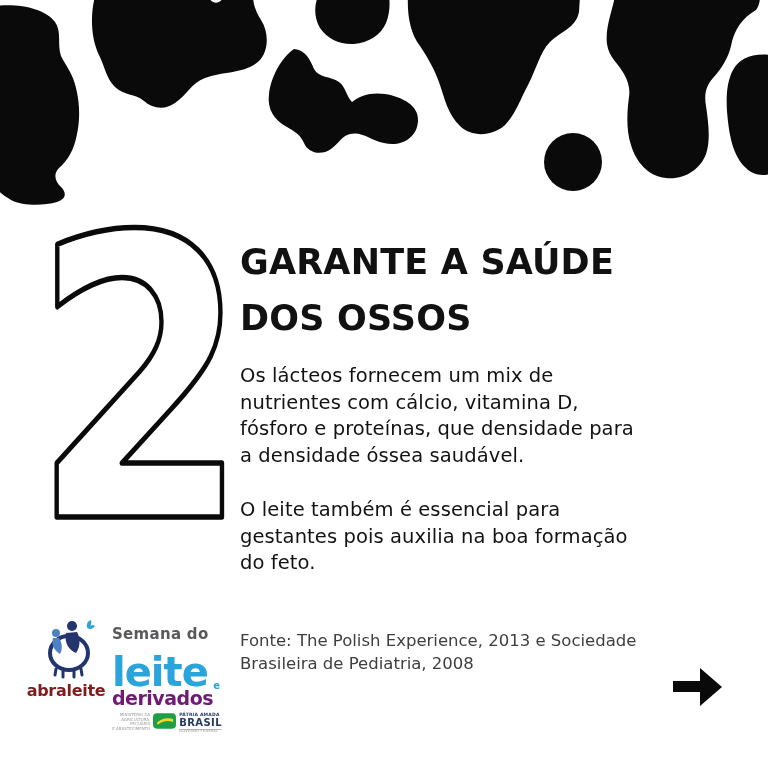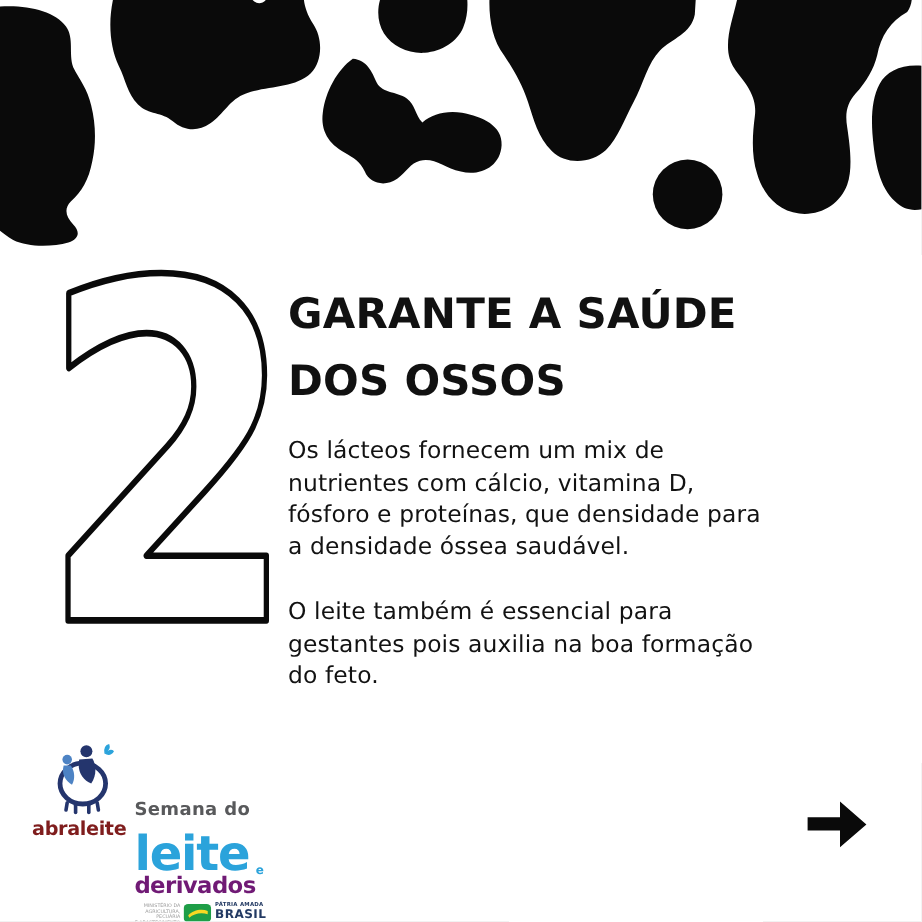--- a/index.html
+++ b/index.html
@@ -15,21 +15,21 @@
   .para{font-size:19.5px;font-weight:400;line-height:26.5px;color:#121212;
     letter-spacing:.1px;white-space:nowrap;}
   .para1{left:240px;top:363px;}
   .para2{left:240px;top:497px;}
   .source{left:240px;top:629px;font-size:16.5px;font-weight:400;line-height:23px;
     color:#3e3e3e;white-space:nowrap;}
 
   .abraleite-word{left:25px;top:681px;width:82px;text-align:center;
     font-size:16px;font-weight:800;color:#7f1d1d;letter-spacing:-.3px;}
   .semana{left:112px;top:625px;width:110px;}
-  .semana-kicker{font-size:15px;font-weight:700;color:#58595b;letter-spacing:.3px;margin-top:40px;}
+  .semana-kicker{font-size:15px;font-weight:700;color:#58595b;letter-spacing:.3px;}
   .leite-word{font-size:40px;font-weight:800;color:#2ba3db;line-height:34px;
     letter-spacing:-1px;margin-top:12px;}
   .derivados-row{position:relative;width:104px;}
   .derivados-word{font-size:19px;font-weight:800;color:#701a75;line-height:19px;
     letter-spacing:-.5px;}
   .e-badge{position:absolute;right:-4px;top:-9px;font-size:10px;font-weight:800;color:#2ba3db;}
   .gov-row{display:flex;gap:3px;margin-top:5px;}
   .ministry{width:40px;text-align:right;font-size:4px;line-height:4.5px;color:#9a9a9a;}
   .brasil-block{line-height:1;}
   .brasil-kicker{font-size:4.5px;font-weight:700;color:#233a63;letter-spacing:.2px;}
@@ -71,20 +71,24 @@
     <div>fósforo e proteínas, que densidade para</div>
     <div>a densidade óssea saudável.</div>
   </div>
 
   <div class="abs para para2">
     <div>O leite também é essencial para</div>
     <div>gestantes pois auxilia na boa formação</div>
     <div>do feto.</div>
   </div>
 
+  <div class="abs source">
+    <div>Fonte: The Polish Experience, 2013 e Sociedade</div>
+    <div>Brasileira de Pediatria, 2008</div>
+  </div>
 
   <svg class="abs" style="left:40px;top:620px" width="56" height="60" viewBox="0 0 56 60" aria-hidden="true">
     <ellipse cx="29" cy="33" rx="19" ry="17" fill="none" stroke="#24356d" stroke-width="4"></ellipse>
     <g stroke="#24356d" stroke-width="3" stroke-linecap="round">
       <line x1="16" y1="49" x2="15" y2="55"></line>
       <line x1="23" y1="51" x2="23" y2="57"></line>
       <line x1="34" y1="51" x2="34" y2="57"></line>
       <line x1="41" y1="49" x2="42" y2="55"></line>
     </g>
     <circle cx="16" cy="13" r="4" fill="#4d83c4"></circle>

